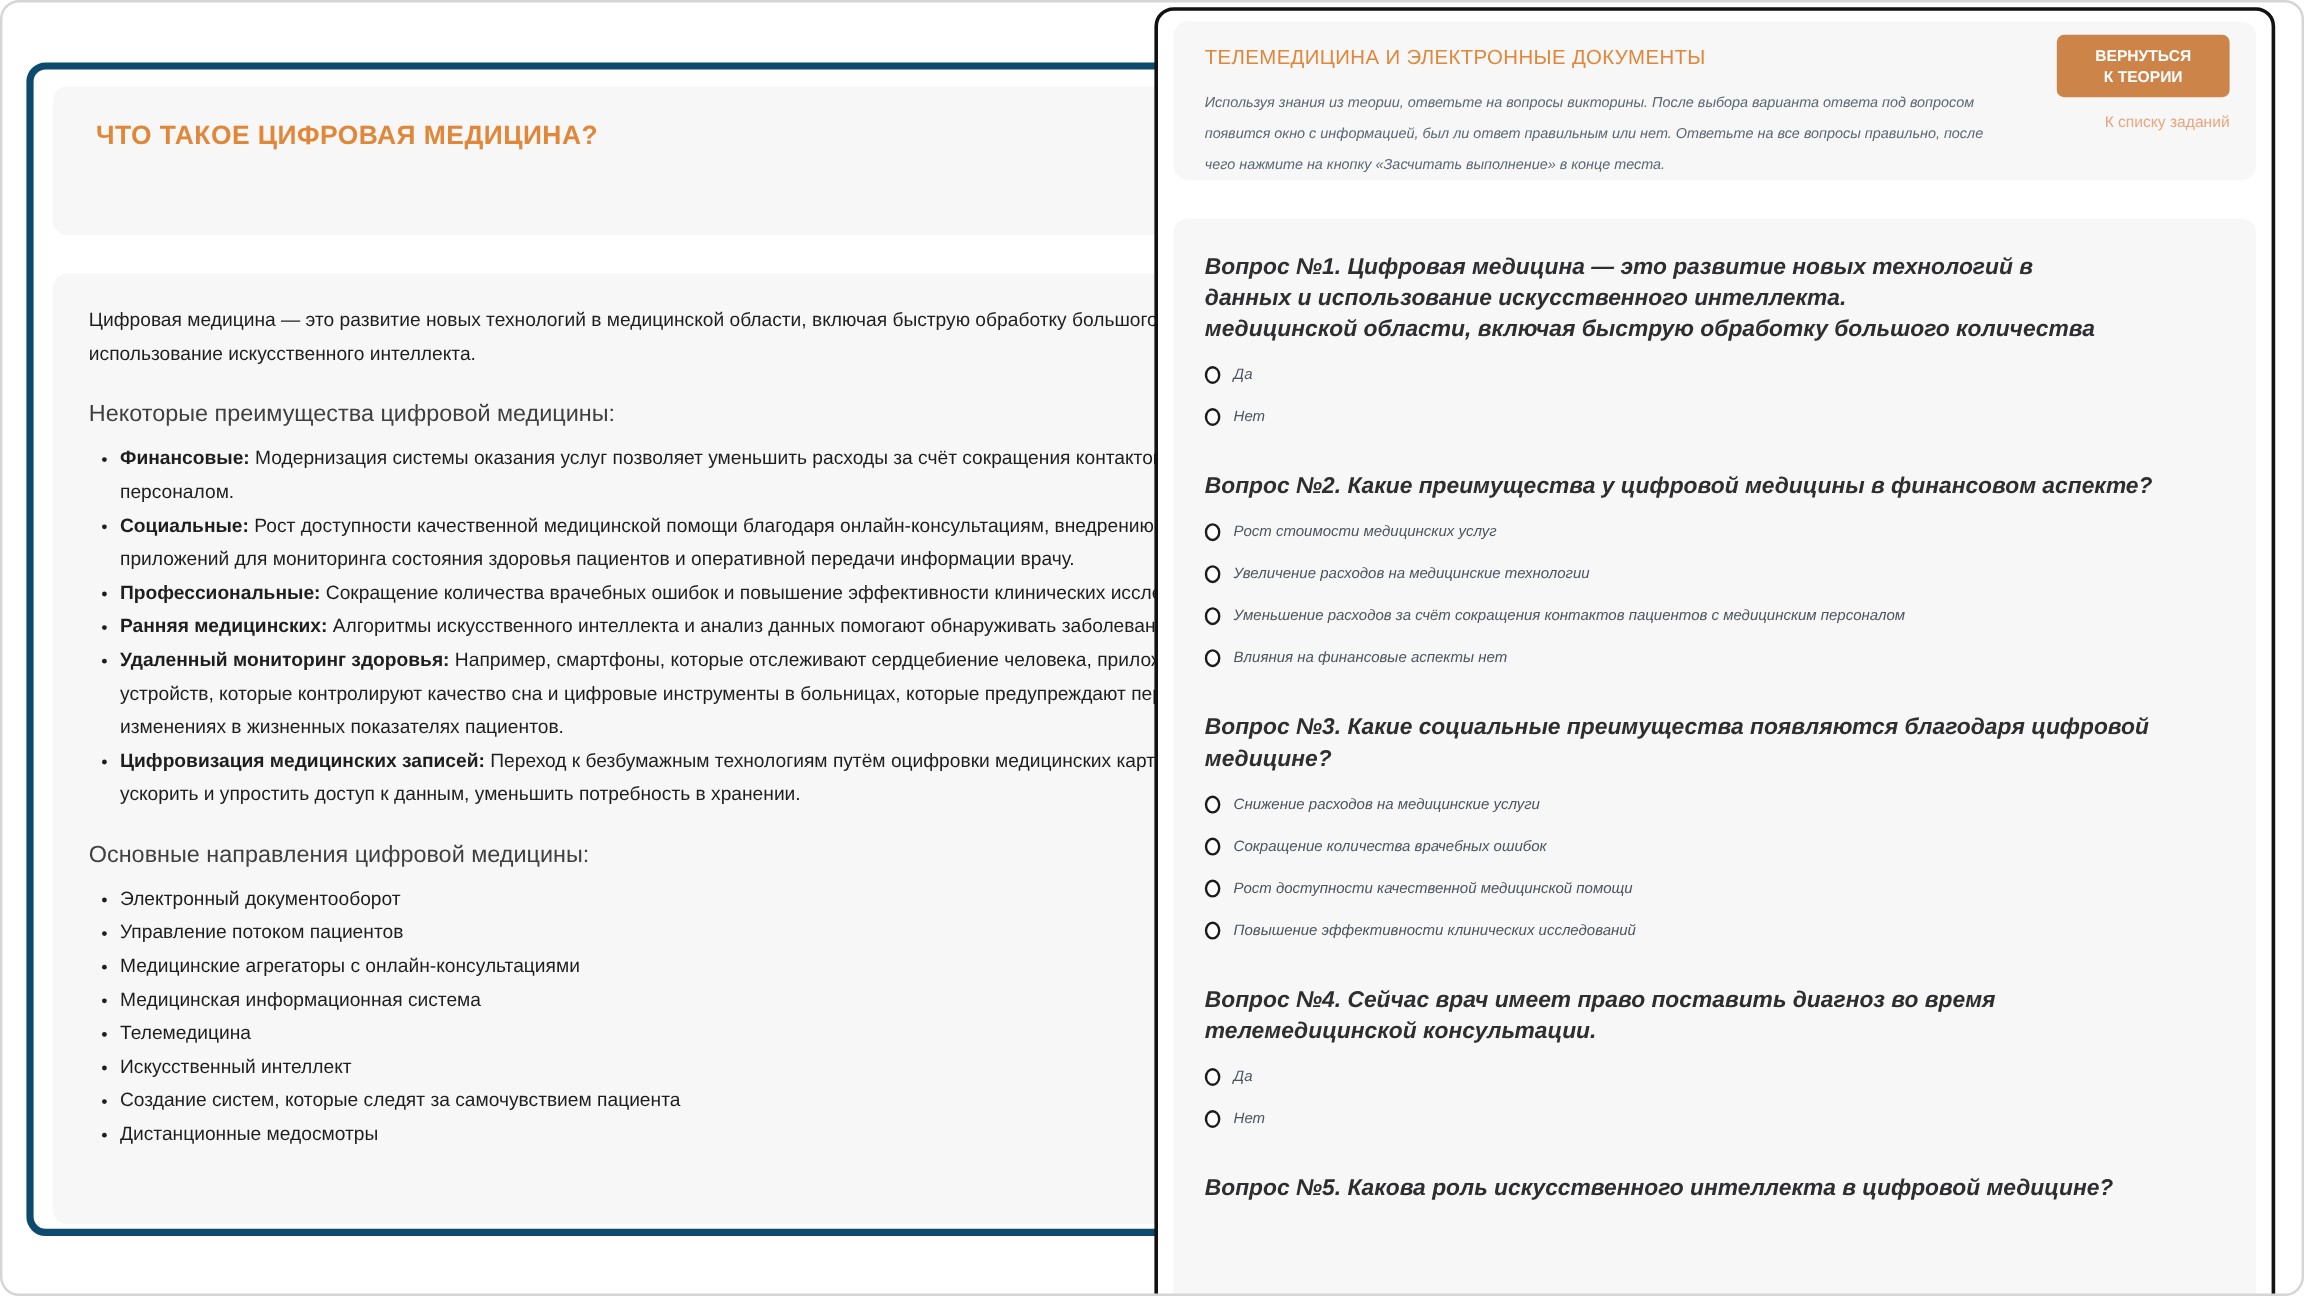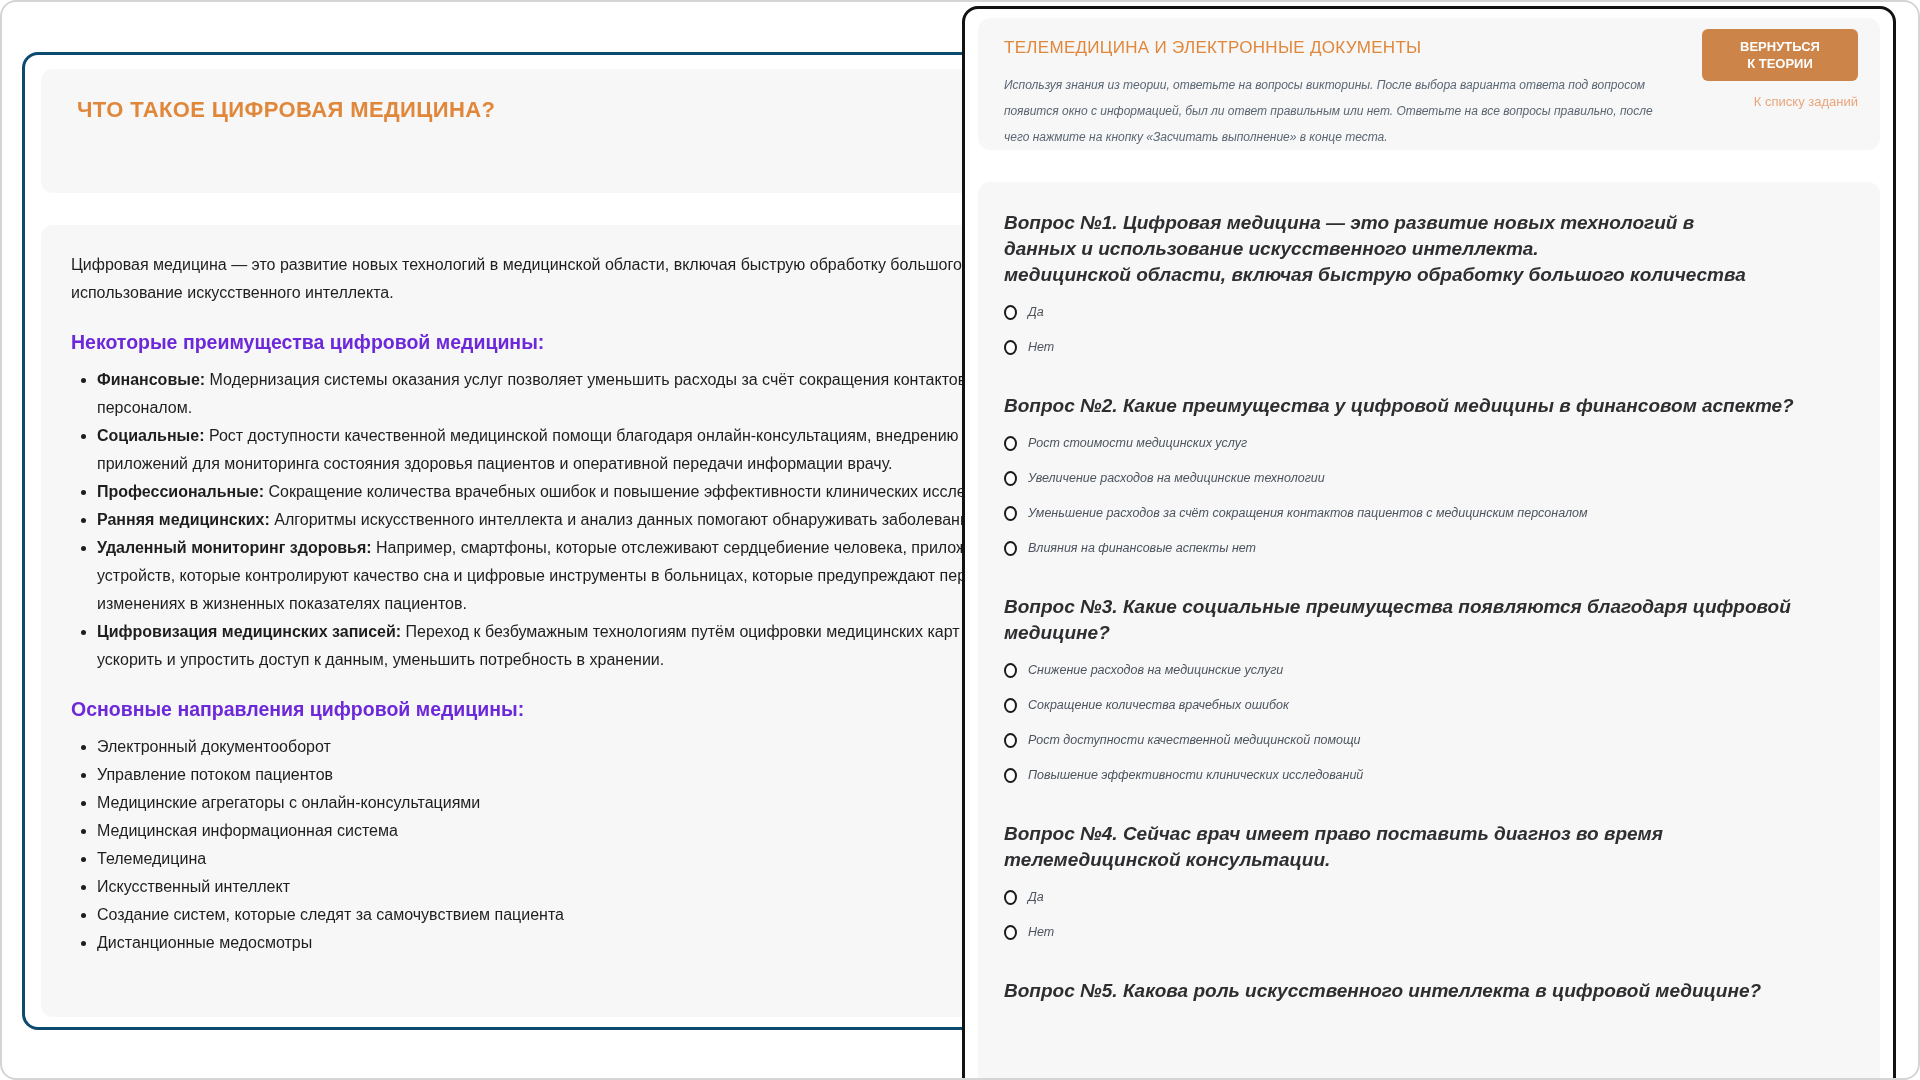--- a/index.html
+++ b/index.html
@@ -16,21 +16,21 @@
     border-radius: 16px;
     pointer-events: none;
     z-index: 60;
   }
 
   
   .theory-panel {
     position: absolute; left: 22px; top: 52px;
     width: 1520px; height: 978px;
     background: #ffffff;
-    border: 3px solid #0c4a6e;
+    border: 6px solid #0c4a6e;
     border-radius: 16px;
     z-index: 1;
     overflow: hidden;
   }
   .t-header {
     margin: 14px 16px 0 16px;
     background: #f7f7f8;
     border-radius: 12px;
     padding: 28px 36px;
     height: 124px;
@@ -55,22 +55,22 @@
     height: 792px;
     overflow: hidden;
     color: #1e1e1e;
     font-size: 16px;
   }
   .t-line, .b-line { white-space: nowrap; line-height: 28px; }
   .t-line:empty, .b-line:empty { display: none; }
   .t-intro { margin-bottom: 24px; }
   .t-h3 {
     font-size: 19.5px;
-    font-weight: bold;
-    color: #6d28d9;
+    font-weight: normal;
+    color: #404040;
     margin: 24px 0 12px 0;
   }
   .t-list { margin: 8px 0 6px 0; padding-left: 26px; }
   .t-list li { line-height: 28px; }
   .b-label { font-weight: bold; }
 
   
   .quiz-panel {
     position: absolute; left: 962px; top: 6px;
     width: 934px; height: 1200px;
@@ -96,21 +96,21 @@
   .q-instructions { margin-top: 14px; }
   .q-instr-line {
     white-space: nowrap;
     font-style: italic;
     font-size: 12px;
     color: #5a6672;
     line-height: 26px;
   }
   .back-btn {
     position: absolute; top: 11px; right: 22px;
-    width: 156px;
+    width: 144px;
     background: #cd8449;
     color: #ffffff;
     border: none;
     border-radius: 6px;
     padding: 9px 6px;
     font-family: "Liberation Sans", sans-serif;
     font-size: 13px;
     font-weight: bold;
     line-height: 17px;
     text-align: center;

